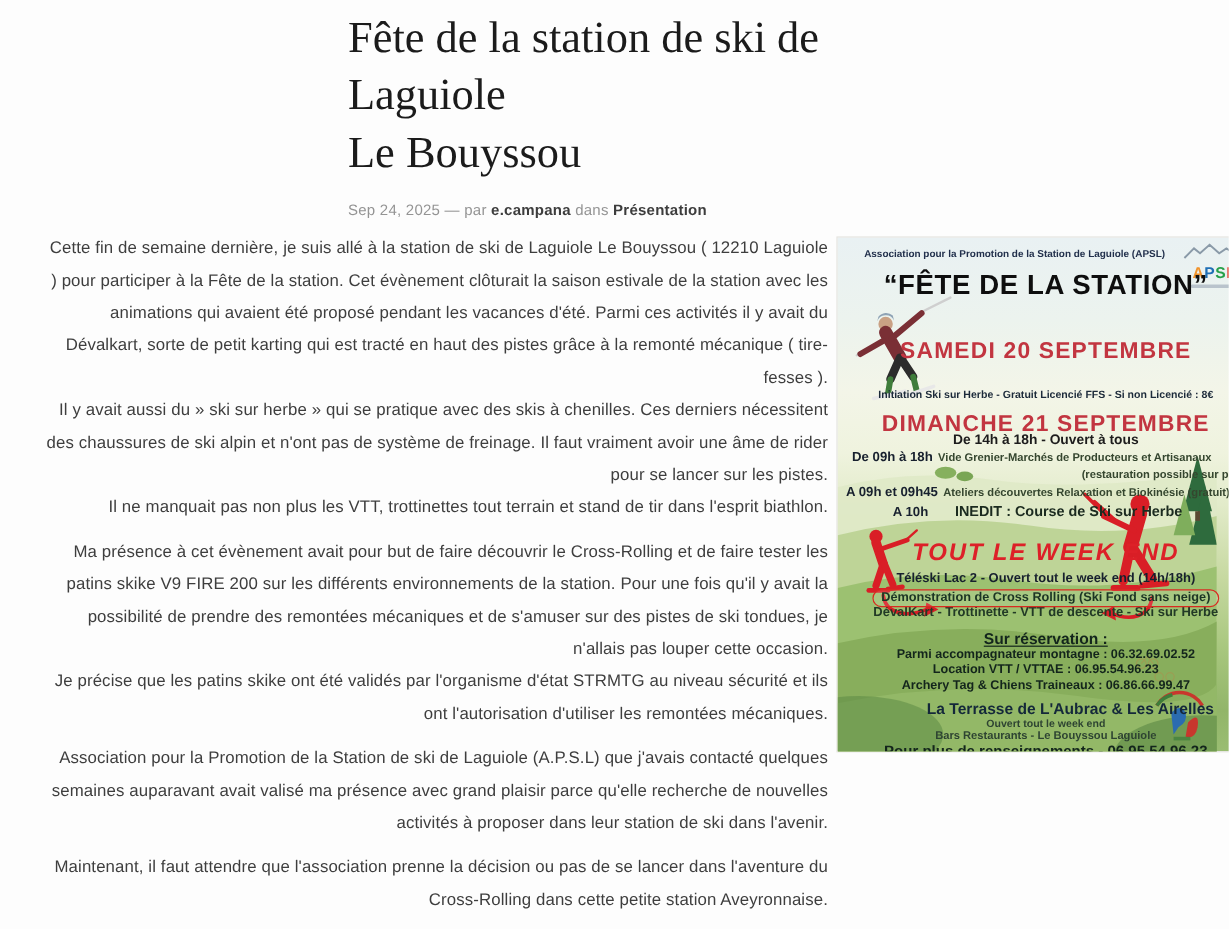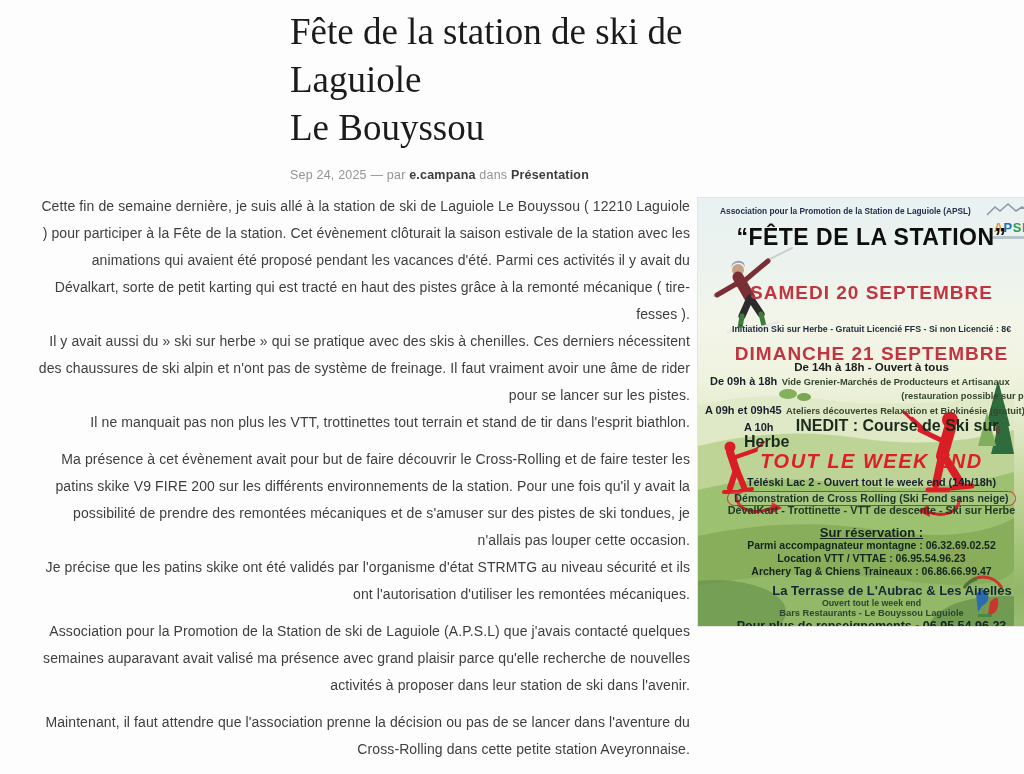--- a/index.html
+++ b/index.html
@@ -32,21 +32,21 @@
   .p-sat1{top:115px;font-size:11.5px;font-weight:800;color:#1c1c1c;margin-top:48px;}
   .p-sat2{top:127px;font-size:8.8px;font-weight:800;color:#1c2a3a;}
   .p-sun-head{top:146px;font-size:19px;}
   .p-row{position:absolute;text-align:left;line-height:1;}
   .p-row .t{font-size:11px;font-weight:800;color:#17202e;}
   .p-row .d{font-size:9.3px;font-weight:700;color:#35462f;}
   .p-r1{top:174px;left:12px;}
   .p-r2{top:188px;left:0;right:0;text-align:right;}
   .p-r3{top:203px;left:7px;}
   .p-r4{top:220px;left:46px;}
-  .p-r4 .d{font-size:16px;font-weight:800;color:#1b2a1f;}
+  .p-r4 .d{font-size:12px;font-weight:800;color:#1b2a1f;}
   .p-r5{top:237px;left:7px;}
   .p-we-head{top:253px;font-size:20px;font-style:italic;color:#dd2028;font-weight:900;letter-spacing:1.5px;}
   .p-we1{top:279px;font-size:10.8px;font-weight:800;color:#17202e;text-align:center;}
   .p-we2{top:291px;}
   .p-we2 span{display:inline-block;font-size:10.6px;font-weight:800;color:#1c3524;border:1.5px solid #d92b20;border-radius:10px;padding:1px 6px;background:rgba(255,255,255,.12);}
   .p-we3{top:307px;font-size:10.8px;font-weight:800;color:#223a26;}
   .p-resa-head{top:328px;font-size:13px;font-weight:800;color:#13251c;text-decoration:underline;}
   .p-resa1{top:342px;font-size:10.5px;font-weight:800;color:#13251c;}
   .p-resa2{top:355px;font-size:10.5px;font-weight:800;color:#13251c;}
   .p-resa3{top:368px;font-size:10.5px;font-weight:800;color:#13251c;}

